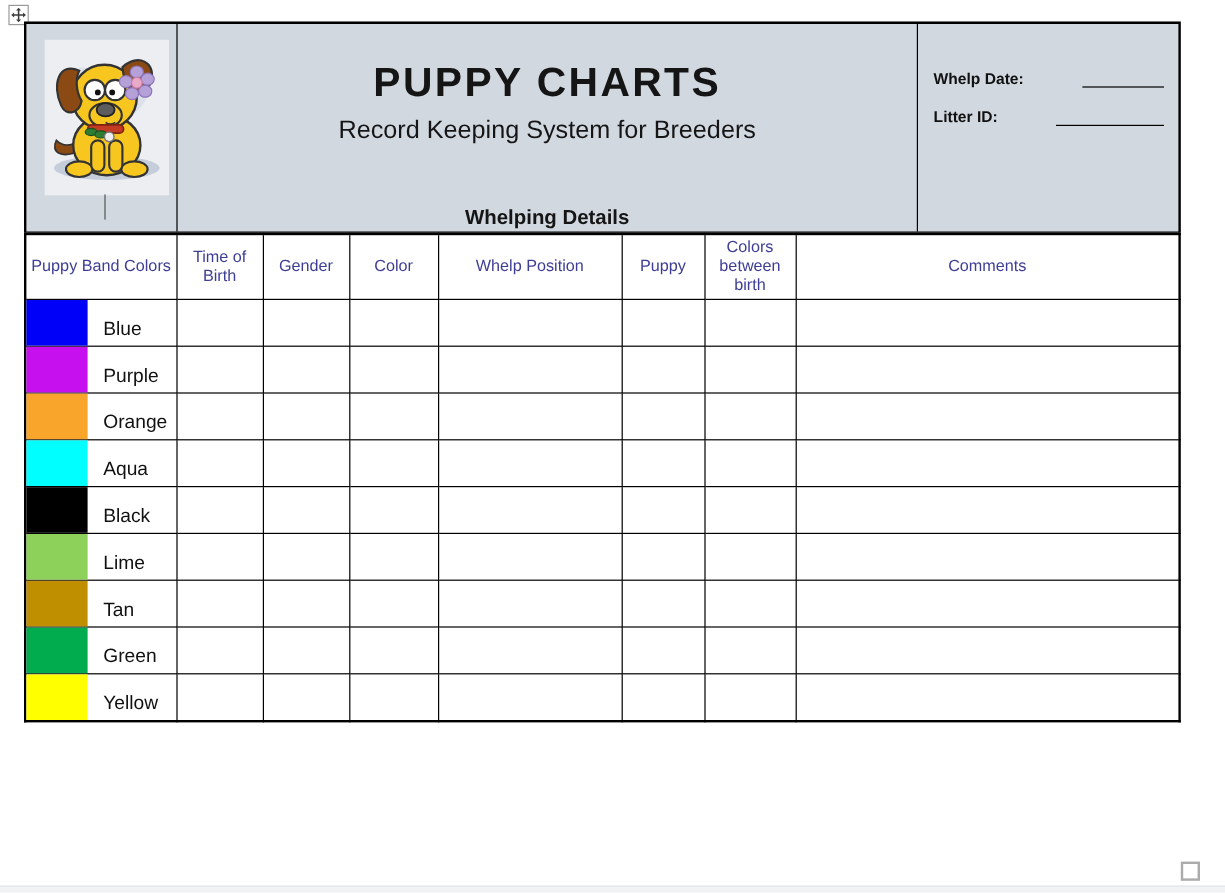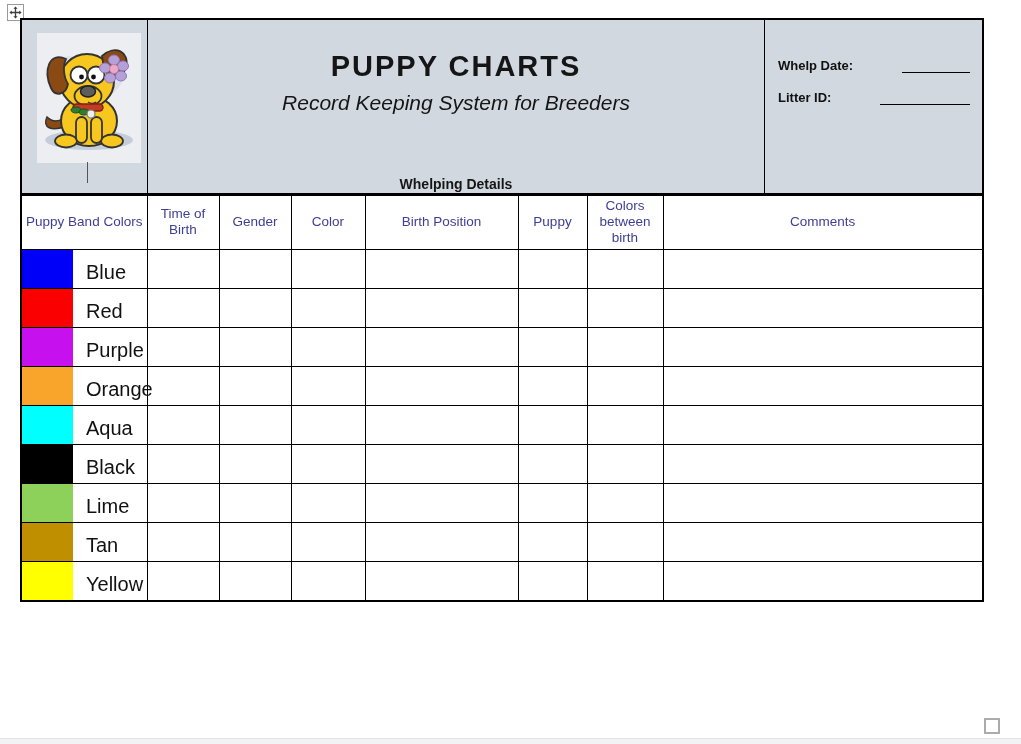--- a/index.html
+++ b/index.html
@@ -18,39 +18,39 @@
   .sheet { position:absolute; left:20px; top:18px; width:964px; }
 
   
   .band { display:flex; height:176px; background:#d2d8e0;
           border:2px solid #000; border-bottom:1.5px solid #000; }
   .band-logo { width:126px; border-right:1.5px solid #000; position:relative; }
   .band-logo svg.puppy { position:absolute; left:15px; top:13px; }
   .caret-mark { position:absolute; left:65px; top:142px; width:1px; height:21px; background:#555; }
   .band-title { flex:1; border-right:1.5px solid #000; display:flex; flex-direction:column;
                 align-items:center; padding-top:30px; color:#151515; }
-  .doc-title { font-size:29px; letter-spacing:2px; font-weight:bold; }
-  .doc-subtitle { font-size:21px; margin-top:8px;font-style:italic; }
-  .section-title { margin-top:auto; margin-bottom:1px; font-size:14px; font-weight:bold; }
+  .doc-title { font-size:34px; letter-spacing:2px; font-weight:bold; }
+  .doc-subtitle { font-size:21px; margin-top:8px; }
+  .section-title { margin-top:auto; margin-bottom:1px; font-size:17px; font-weight:bold; }
   .band-whelp { width:217px; padding:38px 12px 0 13px; }
   .whelp-row { display:flex; align-items:center; margin-bottom:17px;gap:43px; }
   .whelp-label { font-size:13px; font-weight:bold; color:#111; white-space:nowrap; }
   .blank-line { flex:1; border-bottom:1.4px solid #000; height:15px; margin-left:6px;
                 font-size:12px; }
 
   
   table.grid { width:100%; border-collapse:collapse; table-layout:fixed;
                border:2px solid #000; }
   table.grid th, table.grid td { border:1.4px solid #000; }
   table.grid th { height:54px; font-size:13.5px; font-weight:normal; color:#3e3e96;
                   text-align:center; vertical-align:middle; padding:2px 4px; line-height:1.2; }
   table.grid td { height:39.1px; padding:0; }
   td.band-cell { position:relative; }
   .swatch { position:absolute; left:0; top:0; width:51px; height:100%; display:block; }
-  .band-label { position:absolute; left:64px; bottom:4px; font-size:20px; color:#111; }
+  .band-label { position:absolute; left:64px; bottom:4px; font-size:16px; color:#111; }
 
   .page-edge { position:absolute; left:0; bottom:0; width:1021px; height:6px;
                background:#f1f2f4; border-top:1px solid #e2e3e6; }
 </style>
 </head>
 <body>
 
 <div class="canvas">
 
   <div class="move-handle">
@@ -128,21 +128,21 @@
           <col style="width:69px">
           <col style="width:76px">
           <col>
       </colgroup>
       <thead>
         <tr>
           <th>Puppy Band Colors</th>
           <th>Time of Birth</th>
           <th>Gender</th>
           <th>Color</th>
-          <th>Birth Position</th>
+          <th>Whelp Position</th>
           <th>Puppy</th>
           <th>Colors between birth</th>
           <th>Comments</th>
         </tr>
       </thead>
       <tbody>
         <tr>
           <td class="band-cell">
             <span class="swatch" style="background-color: rgb(0, 0, 248);"></span>
             <span class="band-label">Blue</span>
@@ -150,33 +150,20 @@
           <td></td>
           <td></td>
           <td></td>
           <td></td>
           <td></td>
           <td></td>
           <td></td>
         </tr>
         <tr>
           <td class="band-cell">
-            <span class="swatch" style="background-color: rgb(250, 0, 0);"></span>
-            <span class="band-label">Red</span>
-          </td>
-          <td></td>
-          <td></td>
-          <td></td>
-          <td></td>
-          <td></td>
-          <td></td>
-          <td></td>
-        </tr>
-        <tr>
-          <td class="band-cell">
             <span class="swatch" style="background-color: rgb(198, 17, 238);"></span>
             <span class="band-label">Purple</span>
           </td>
           <td></td>
           <td></td>
           <td></td>
           <td></td>
           <td></td>
           <td></td>
           <td></td>
@@ -230,20 +217,33 @@
           <td></td>
           <td></td>
           <td></td>
           <td></td>
           <td></td>
         </tr>
         <tr>
           <td class="band-cell">
             <span class="swatch" style="background-color: rgb(191, 143, 0);"></span>
             <span class="band-label">Tan</span>
+          </td>
+          <td></td>
+          <td></td>
+          <td></td>
+          <td></td>
+          <td></td>
+          <td></td>
+          <td></td>
+        </tr>
+        <tr>
+          <td class="band-cell">
+            <span class="swatch" style="background-color: rgb(0, 172, 78);"></span>
+            <span class="band-label">Green</span>
           </td>
           <td></td>
           <td></td>
           <td></td>
           <td></td>
           <td></td>
           <td></td>
           <td></td>
         </tr>
         <tr>

